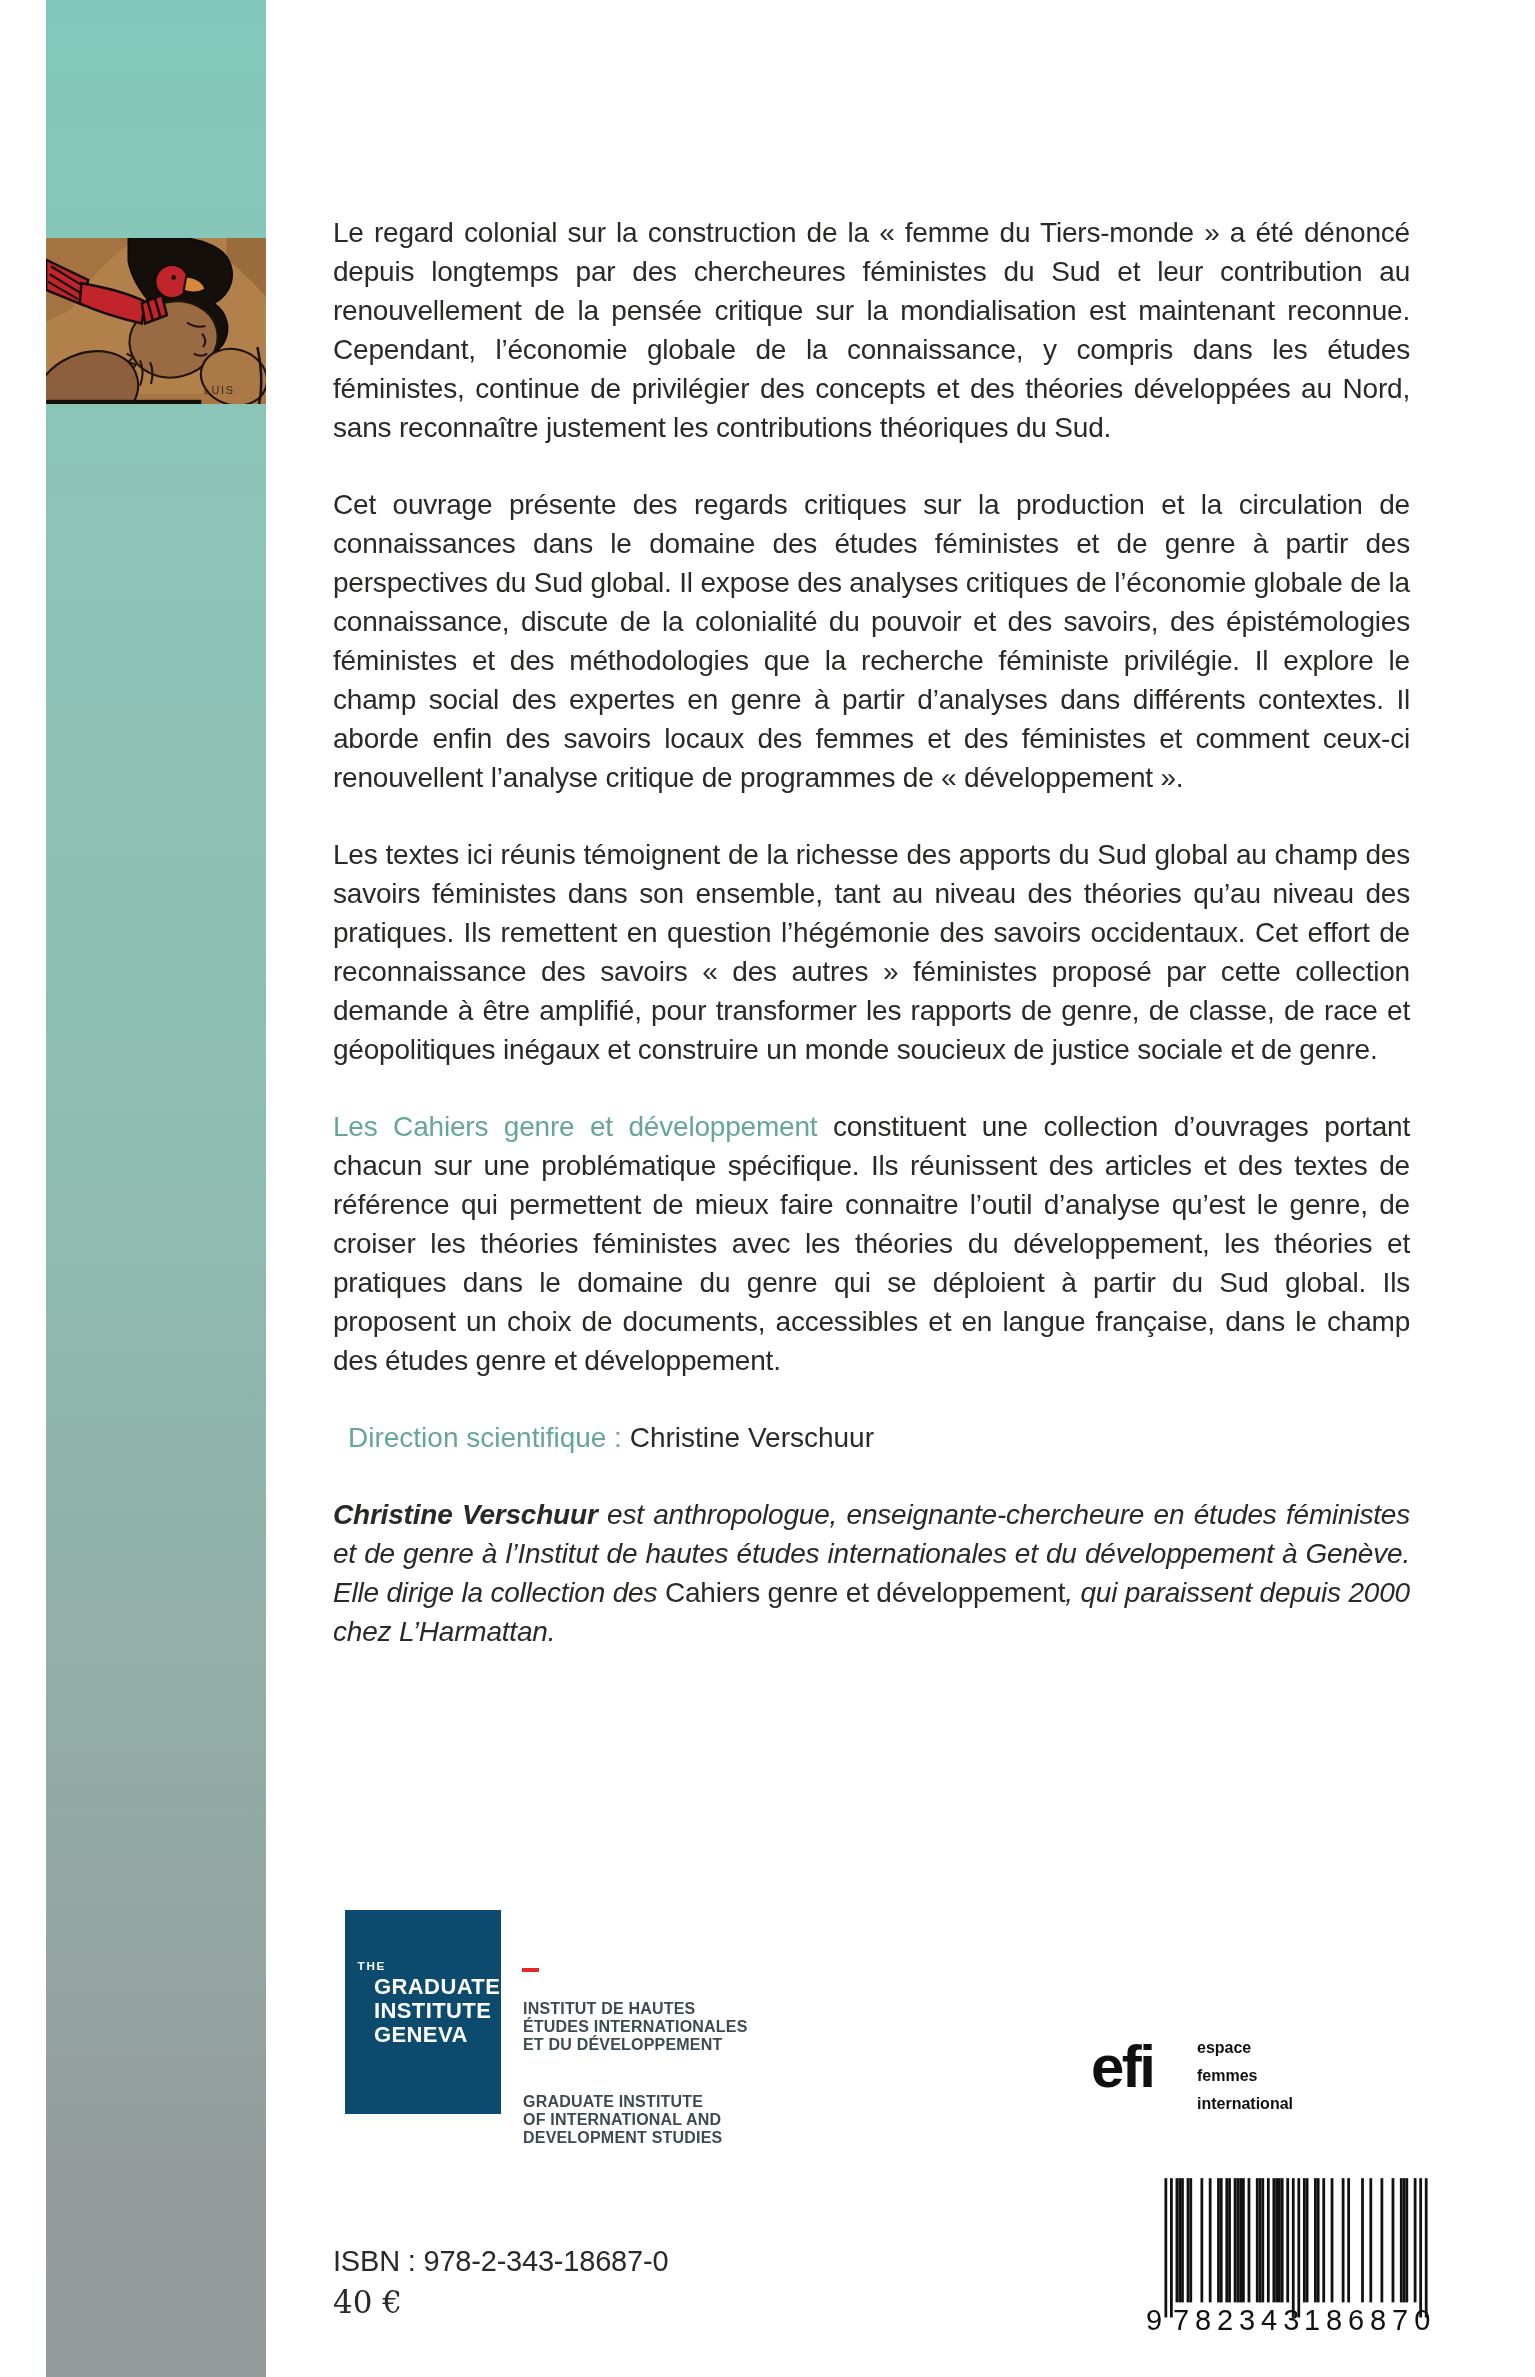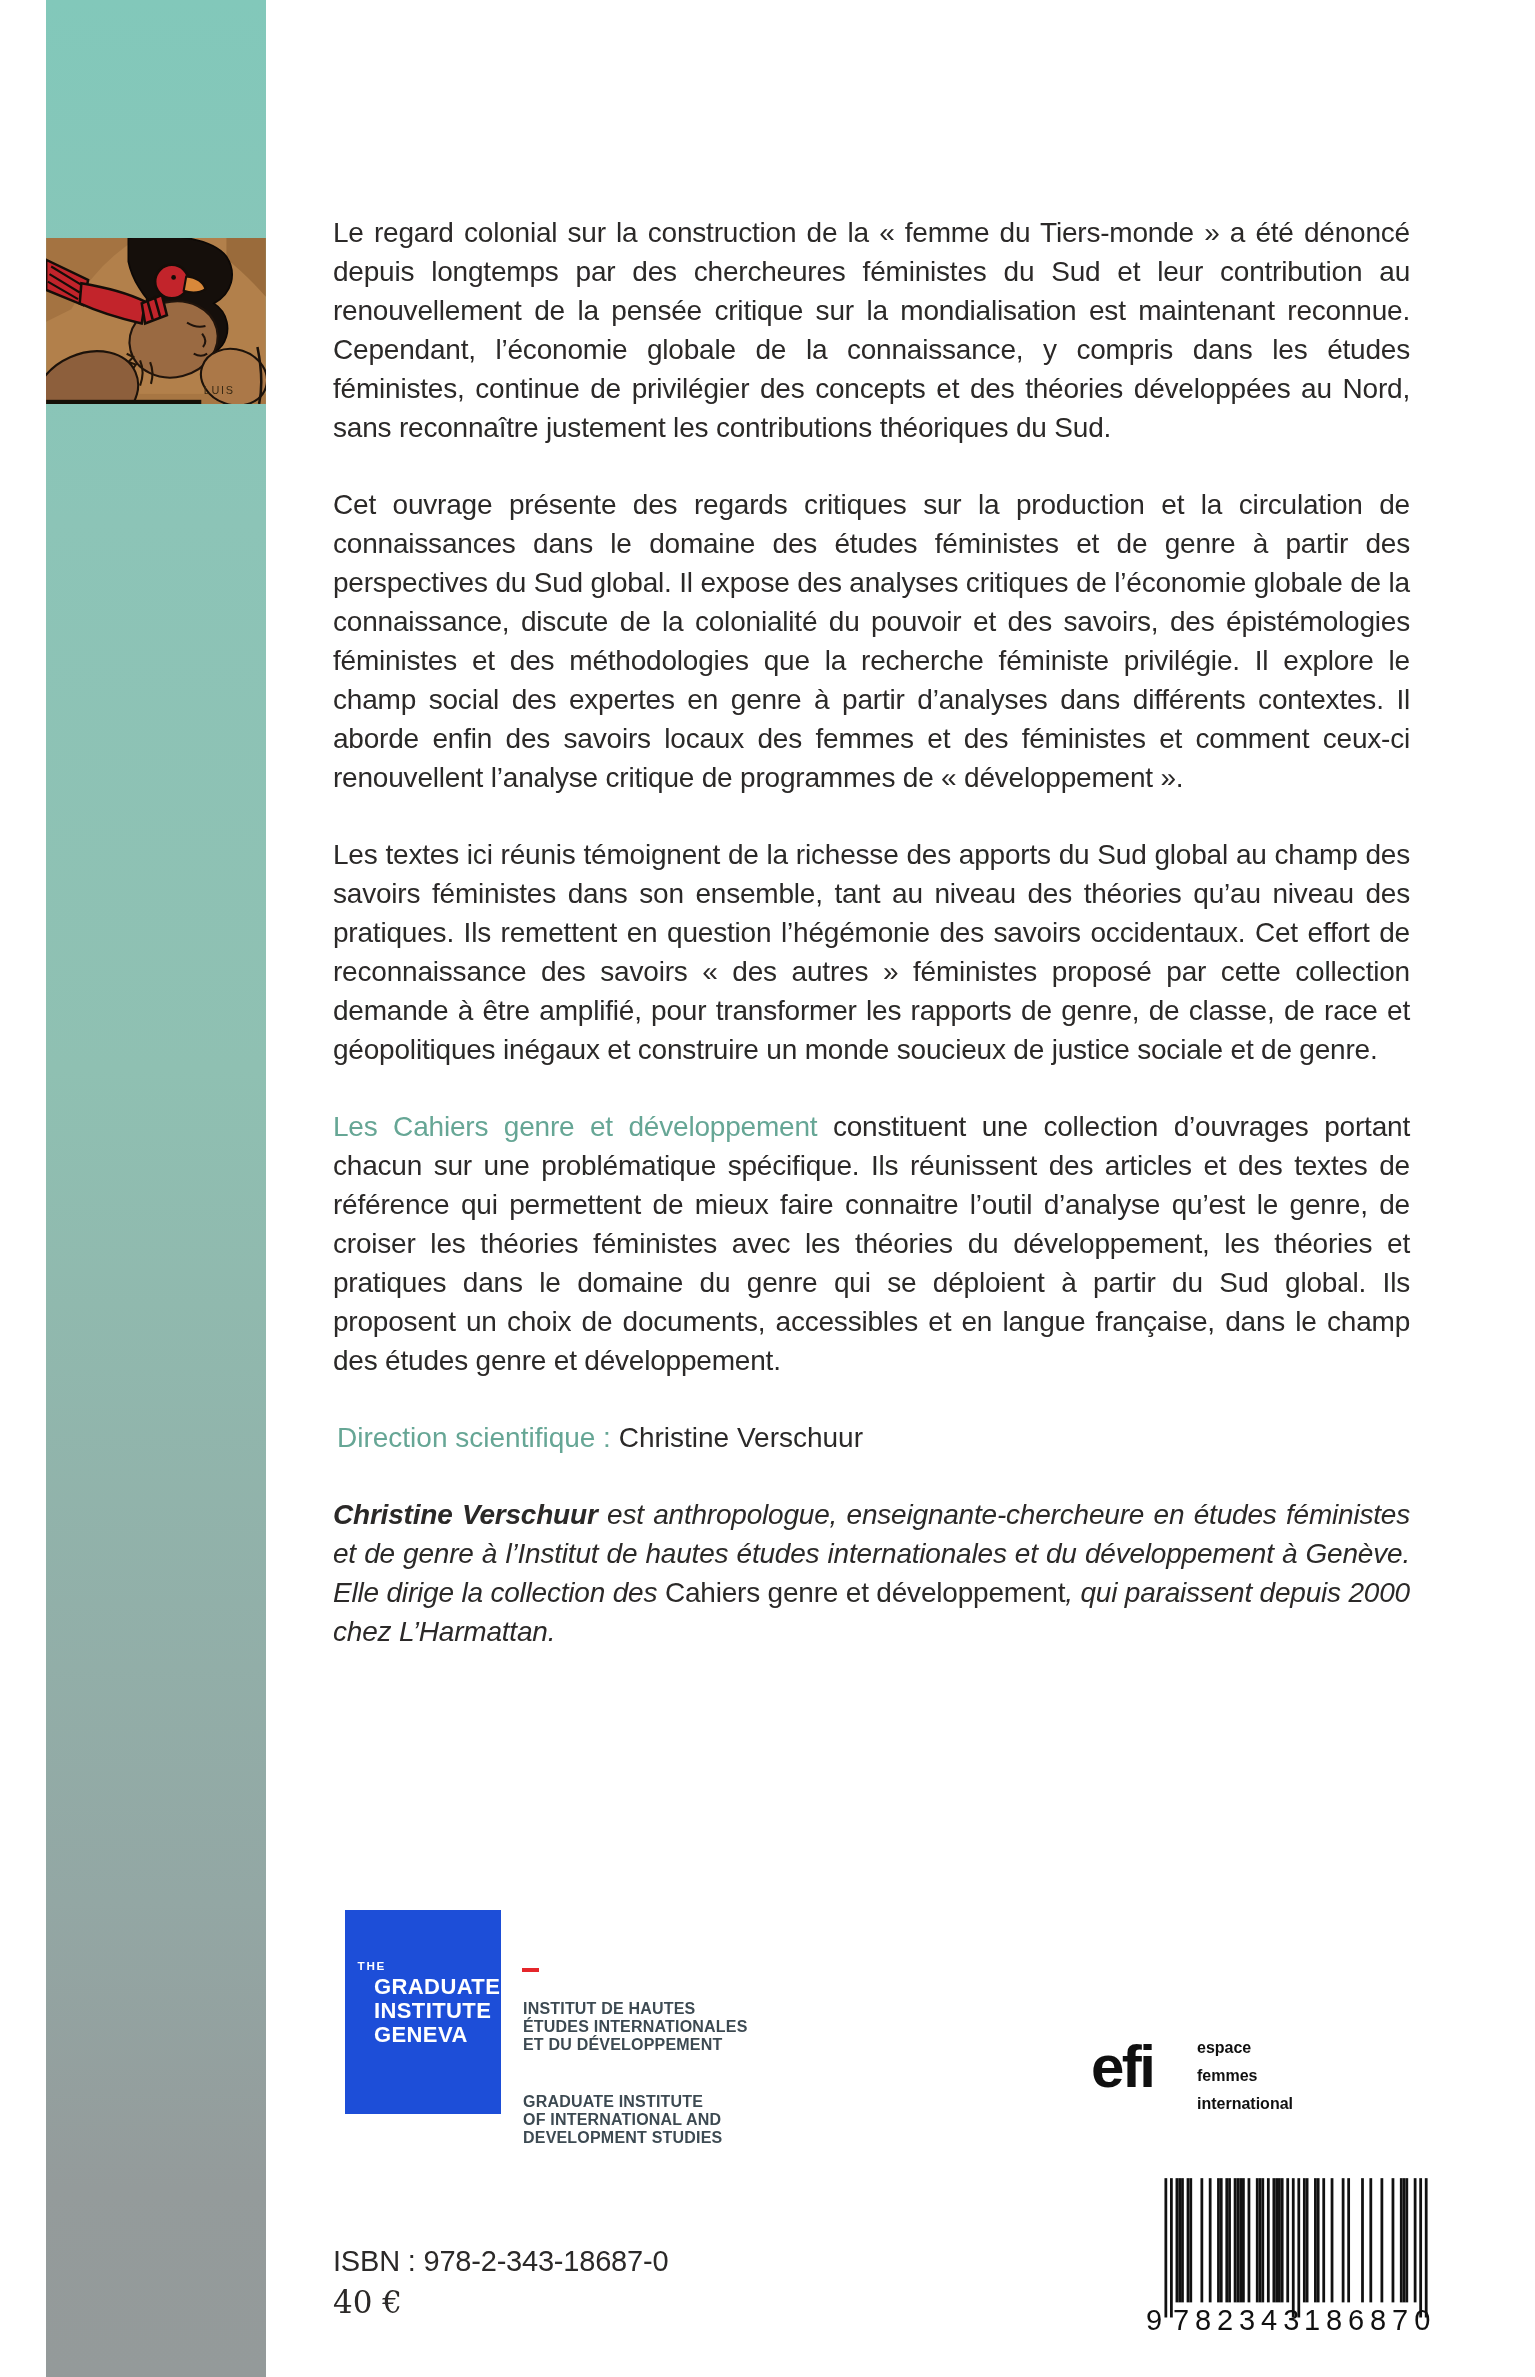--- a/index.html
+++ b/index.html
@@ -8,26 +8,26 @@
   
   .band{position:absolute;left:46px;top:0;width:220px;height:2377px;
         background:linear-gradient(to bottom,#82c8ba 0%,#8cc4b7 22%,#8fc0b2 45%,#93a7a4 80%,#949b9b 92%,#949a9a 100%);}
   .artwork{position:absolute;left:46px;top:238px;width:220px;height:166px;}
   
   .text-col{position:absolute;left:333px;top:213px;width:1093px;}
   .para{font-size:28px;line-height:39px;text-align:justify;letter-spacing:-0.2px;
         margin:0 16px 38px 0;color:#2b2928;}
   .para:last-child{margin-bottom:0;}
   .teal-lead{color:#66a695;font-weight:normal;}
-  .dir-line{font-size:28px;line-height:39px;margin:0 0 38px 4px;}
+  .dir-line{font-size:28px;line-height:39px;margin:0 0 38px 15px;}
   .bio{font-style:italic;}
   .bio .bio-name{font-weight:bold;font-style:italic;}
   .bio .bio-roman{font-style:normal;}
   
-  .gi-box{position:absolute;left:345px;top:1910px;width:156px;height:204px;background:#1d4ed8;}
+  .gi-box{position:absolute;left:345px;top:1910px;width:156px;height:204px;background:#0c4a6e;}
   .gi-the{position:absolute;left:12.6px;top:49px;font-size:11.7px;font-weight:bold;color:#fff;letter-spacing:1.7px;}
   .gi-name{position:absolute;left:29px;top:65px;font-size:22px;line-height:24px;font-weight:bold;color:#fff;letter-spacing:0.4px;}
   .gi-dash{position:absolute;left:522px;top:1968px;width:17px;height:4.2px;background:#e5262b;}
   .gi-block{position:absolute;left:523px;font-size:16px;line-height:18px;font-weight:bold;color:#3d4a52;letter-spacing:0.2px;}
   .gi-fr{top:2000px;}
   .gi-en{top:2065px;margin-top:28px;}
   
   .efi-acronym{position:absolute;left:1091px;top:2020px;font-size:60px;line-height:94px;font-weight:bold;color:#101010;letter-spacing:-2.5px;}
   .efi-words{position:absolute;left:1197px;top:2034px;font-size:16px;line-height:28px;font-weight:bold;color:#101010;}
   

